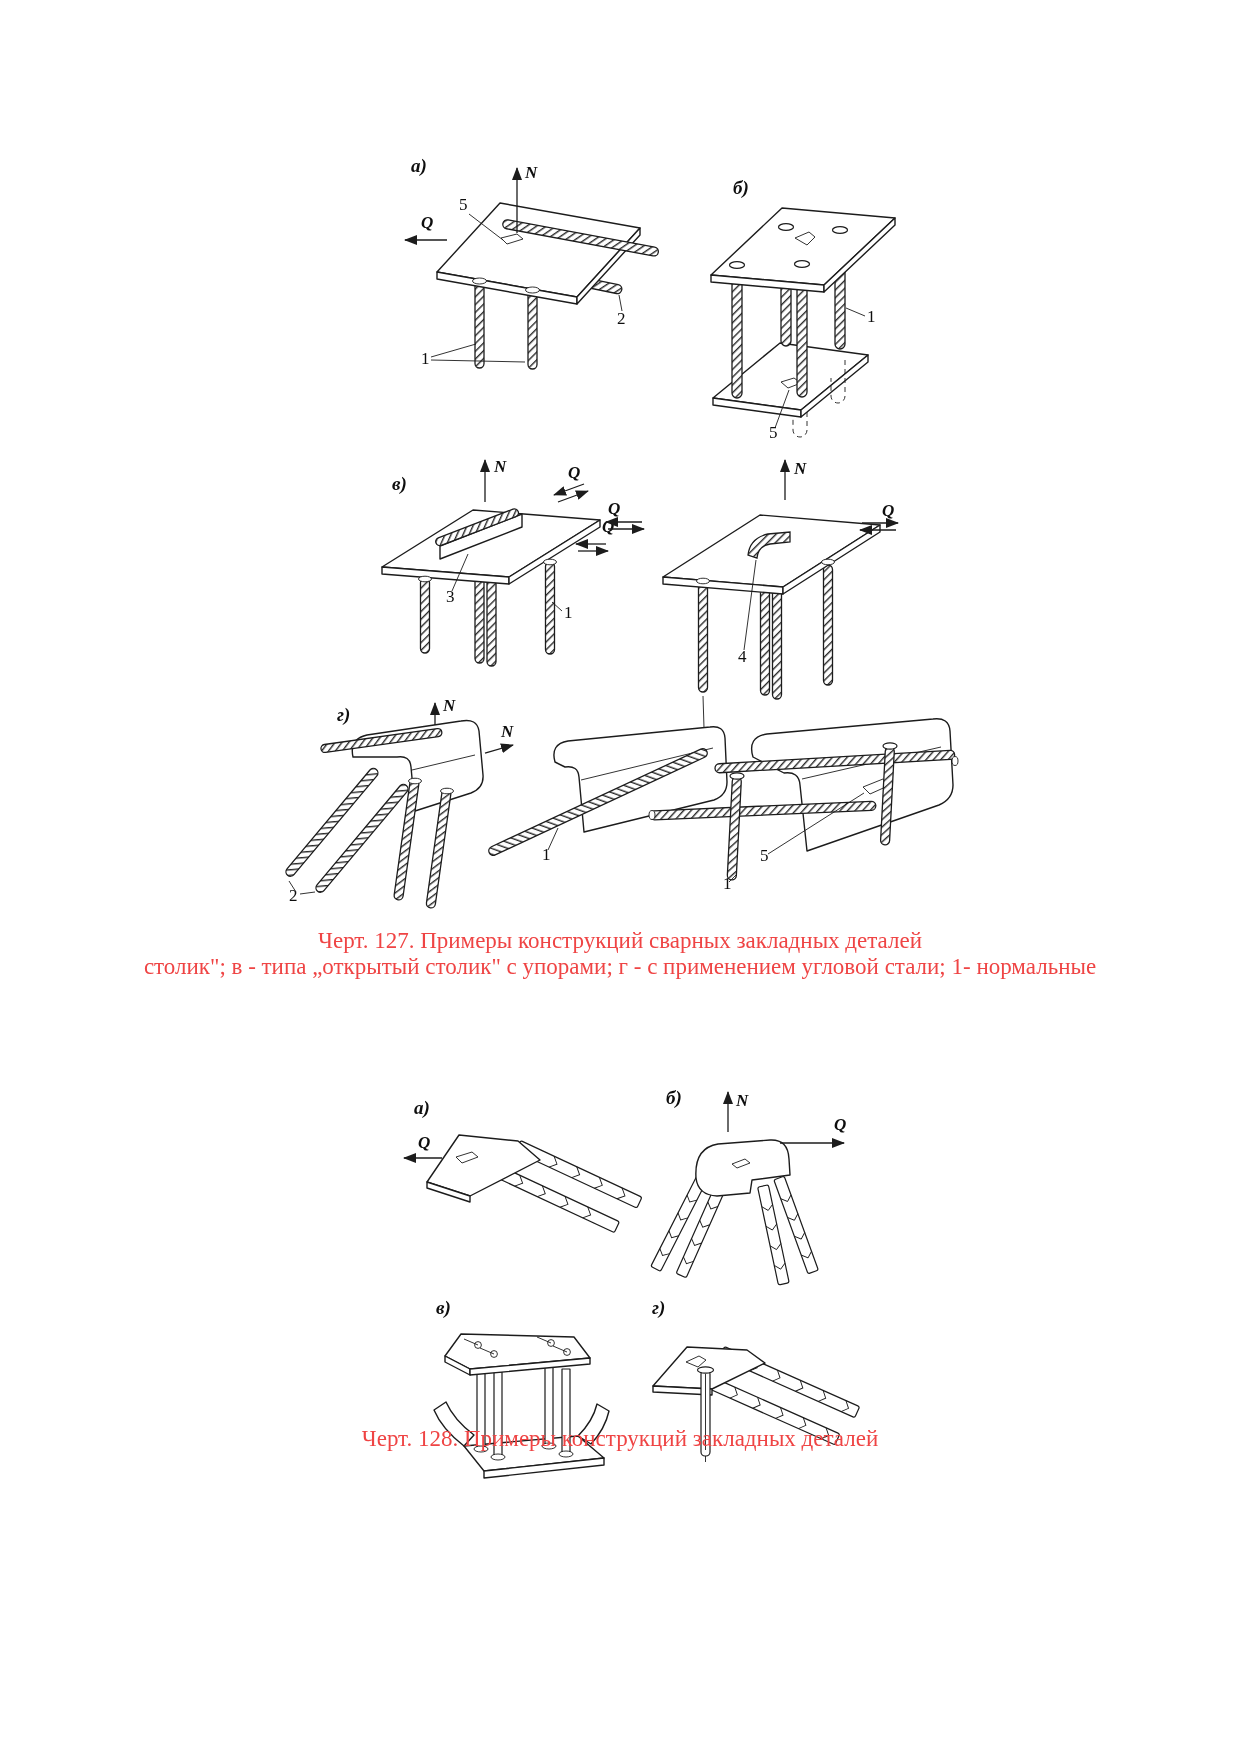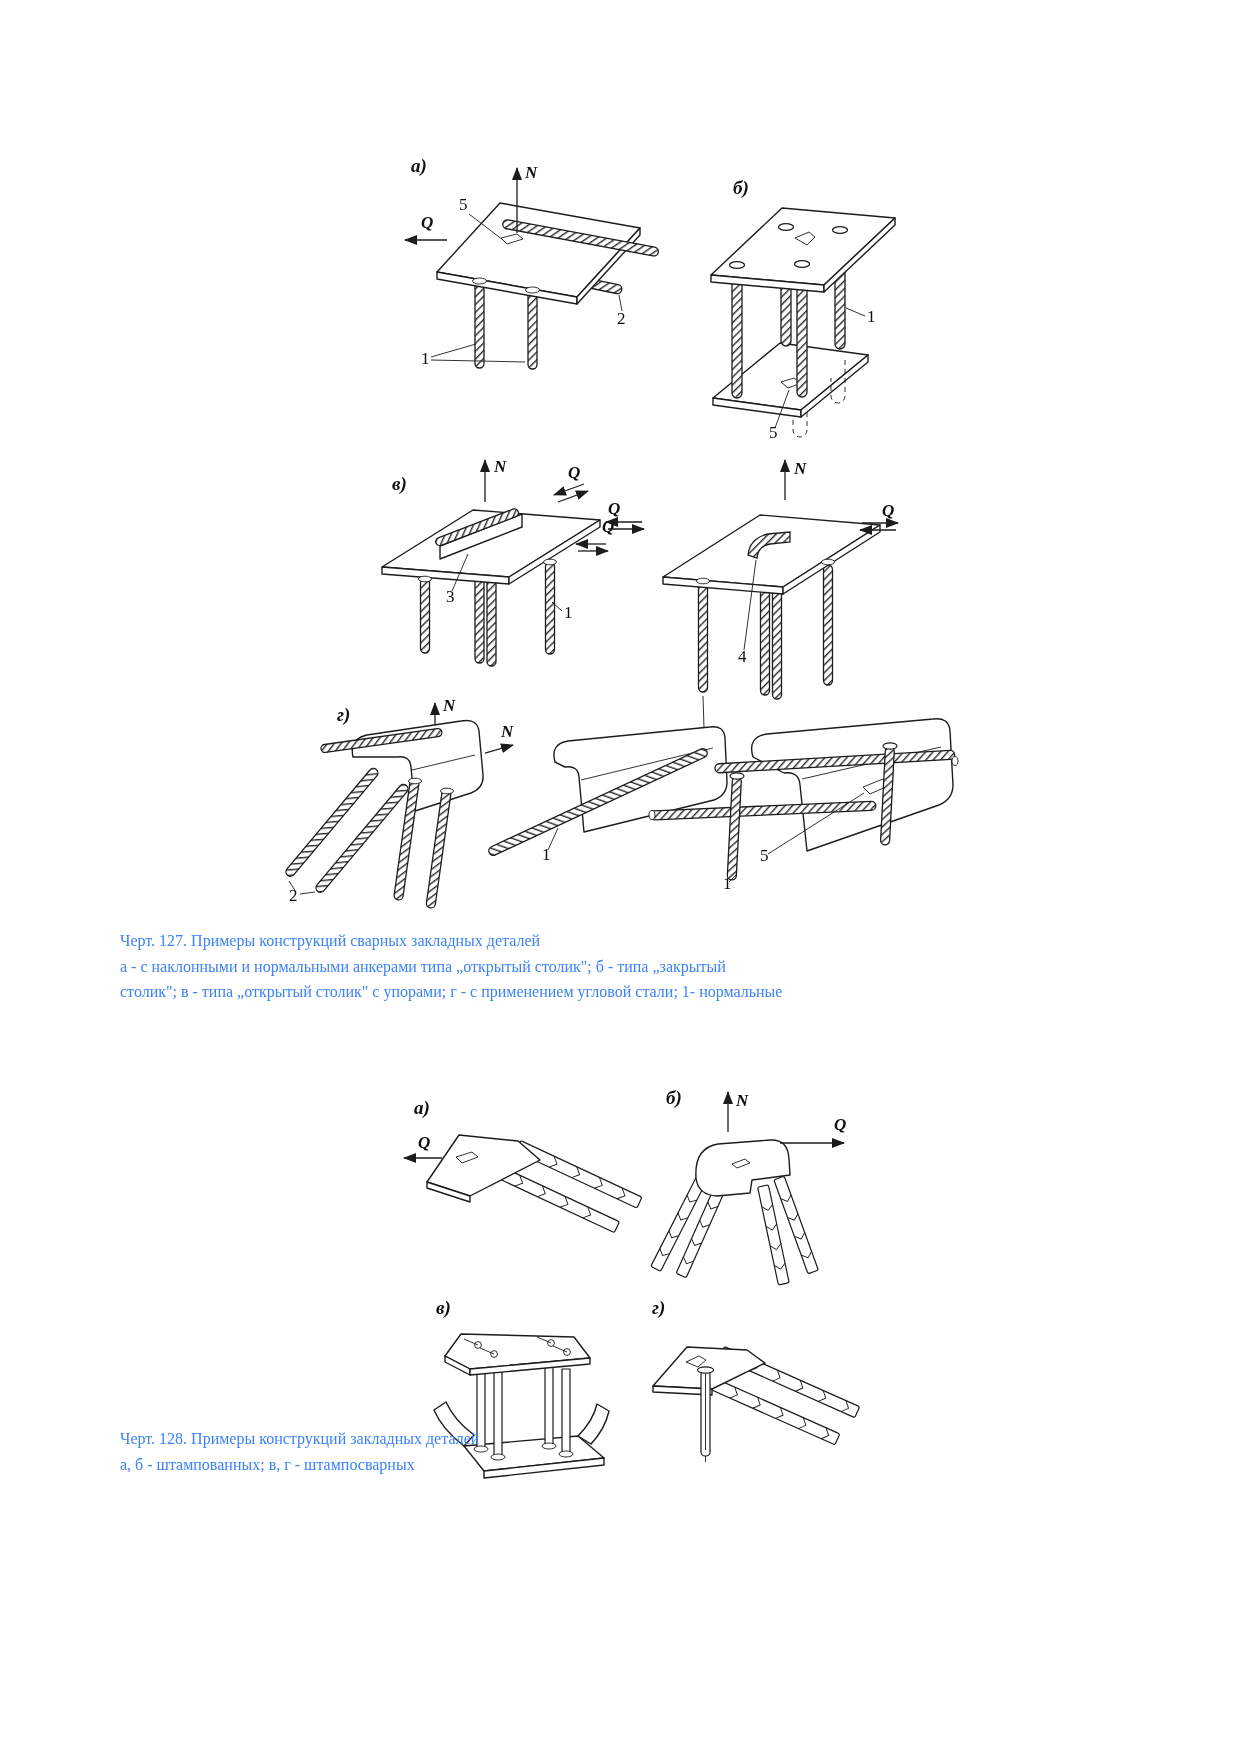--- a/index.html
+++ b/index.html
@@ -1,21 +1,21 @@
 <!DOCTYPE html>
 <html><head>
 <meta charset="utf-8">
 <style>
   *{margin:0;padding:0;box-sizing:border-box}
   html,body{background:#ffffff}
   .page{position:relative;width:1240px;height:1755px;background:#fff;margin:0 auto;
         font-family:"Liberation Serif",serif;color:#111;overflow:hidden}
   .fig-svg{position:absolute;overflow:visible}
-  .cap{position:absolute;left:120px;width:1000px;
-       font-size:16px;line-height:25.6px;color:#3b82f6}
+  .cap{position:absolute;left:120px;width:1000px;text-align:center;
+       font-size:23px;line-height:25.6px;color:#ef4444}
   
   .plate{fill:#ffffff;stroke:#1c1c1c;stroke-width:1.4;stroke-linejoin:round}
   .white{fill:#ffffff;stroke:#1c1c1c;stroke-width:1.2;stroke-linejoin:round}
   .rod{fill:url(#hatch);stroke:#1c1c1c;stroke-width:1.3}
   .ln{fill:none;stroke:#1c1c1c;stroke-width:1.2}
   .arr{fill:none;stroke:#1c1c1c;stroke-width:1.3;marker-end:url(#ah)}
   .thin{stroke-width:0.9}
   .dash{stroke-dasharray:5 4}
   text{fill:#0e0e0e}
   .sub{font:italic 600 19px "Liberation Serif",serif}
@@ -275,21 +275,20 @@
       <line class="ln thin" x1="123" y1="139" x2="219" y2="78"></line>
     </g>
     <g>
       <text class="num" x="78" y="174">1</text>
       <line class="ln thin" x1="84" y1="167" x2="91" y2="160"></line>
     </g>
   </svg>
 
   <figcaption class="cap" style="top:928px">
     <div>Черт. 127. Примеры конструкций сварных закладных деталей</div>
-    <div>а - с наклонными и нормальными анкерами типа „открытый столик"; б - типа „закрытый</div>
     <div>столик"; в - типа „открытый столик" с упорами; г - с применением угловой стали; 1- нормальные</div>
   </figcaption>
 
   <svg class="fig-svg" style="left:390px;top:1090px" width="265" height="175" viewBox="0 0 265 175">
     <text class="sub" x="24" y="24">а)</text>
     <g transform="rotate(25 128 56)">
       <rect class="white" x="128" y="50" width="134" height="12" rx="2"></rect>
       <path class="ln thin" d="M165,50 l6,6 l-6,6"></path>
       <path class="ln thin" d="M190,50 l6,6 l-6,6"></path>
       <path class="ln thin" d="M215,50 l6,6 l-6,6"></path>
@@ -420,16 +419,15 @@
     <g>
       <rect class="white" x="101" y="80" width="9" height="86" rx="4"></rect>
       <line class="ln thin" x1="105.5" y1="84" x2="105.5" y2="160"></line>
       <ellipse class="white" cx="105.5" cy="80" rx="8" ry="3.2"></ellipse>
       <line class="ln thin" x1="105.5" y1="166" x2="105.5" y2="172"></line>
     </g>
   </svg>
 
   <figcaption class="cap" style="top:1426px">
     <div>Черт. 128. Примеры конструкций закладных деталей</div>
-    <div>а, б - штампованных; в, г - штампосварных</div>
   </figcaption>
 
 </div>
 
 </body></html>

